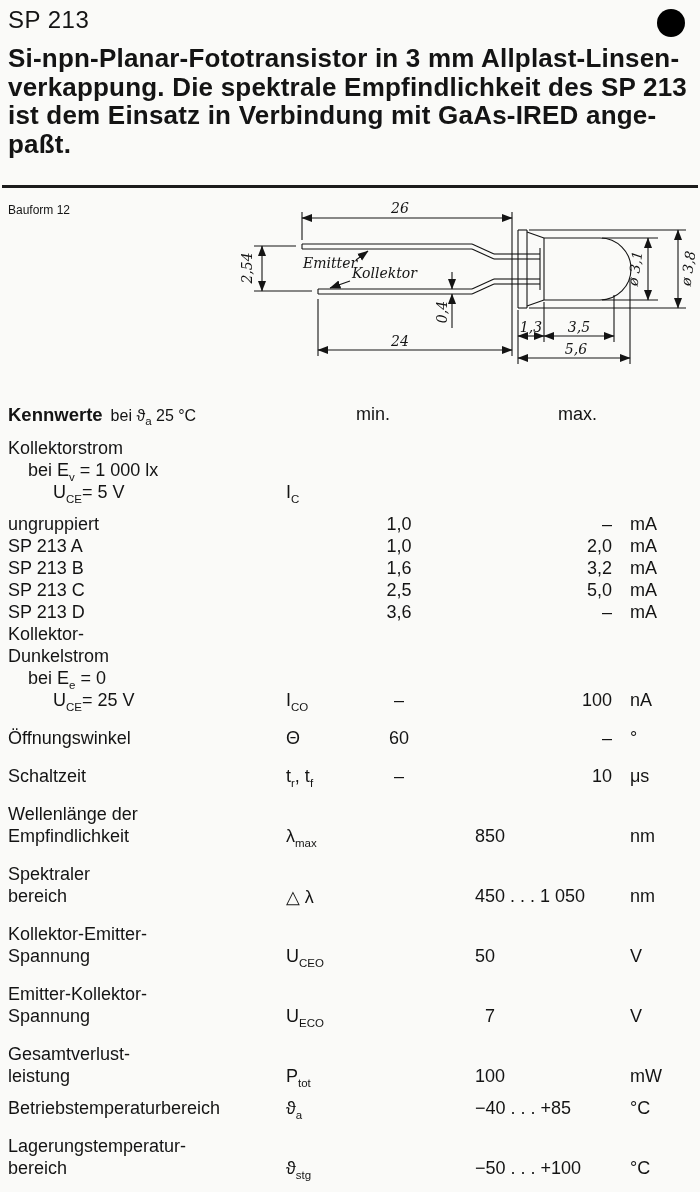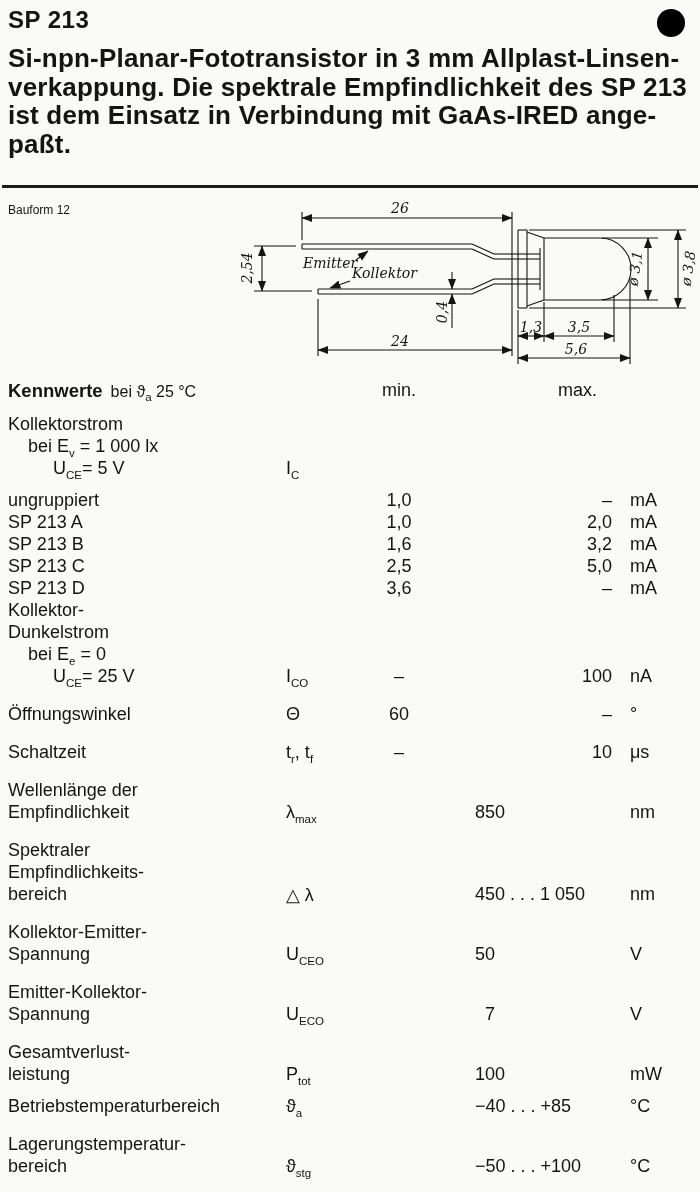--- a/index.html
+++ b/index.html
@@ -1,30 +1,30 @@
 <!DOCTYPE html>
 <html><head>
 <meta charset="utf-8">
 <style>
 *{margin:0;padding:0;box-sizing:border-box}
 body{background:#d8d8d8}
 .page{position:relative;width:700px;height:1192px;margin:0 auto;background:#fafaf8;color:#141414;font-family:"Liberation Sans",sans-serif;overflow:hidden}
-.part{position:absolute;left:8px;top:6px;font-size:24px;font-weight:bold;letter-spacing:.5px}
+.part{position:absolute;left:8px;top:6px;font-size:24px;font-weight:normal;letter-spacing:.5px}
 .dot{position:absolute;right:15px;top:9px;width:28px;height:28px;border-radius:50%;background:#000}
 .intro{position:absolute;left:8px;top:44px;width:690px;font-size:26px;line-height:28.5px;font-weight:bold;letter-spacing:.2px;white-space:pre-line}
 .rule{position:absolute;left:2px;right:2px;top:185px;border-top:3px solid #1c1c1c}
 .bauform{position:absolute;left:8px;top:203px;font-size:12px}
 .draw{position:absolute;left:0;top:196px}
 .dt text{font:italic 14px "DejaVu Serif",serif;fill:#141414}
-.ktable{position:absolute;left:0;top:380px;width:584px;font-size:18px}
+.ktable{position:absolute;left:0;top:404px;width:584px;font-size:18px}
 .thead{position:relative;height:22px;margin-bottom:12px}
 .th-left{position:absolute;left:8px}
 .th-title{font-size:18.5px;font-weight:bold}
 .th-cond{font-size:16px;margin-left:8px}
-.th-min{position:absolute;left:356px;width:86px;text-align:center}
+.th-min{position:absolute;left:356px;width:86px;text-align:left}
 .th-max{position:absolute;left:558px}
 .trow{position:relative;height:22px}
 .g10{margin-top:10px}
 .g12{margin-top:16px}
 .c-label{position:absolute;left:8px;white-space:pre}
 .c-sym{position:absolute;left:286px}
 .c-min{position:absolute;left:356px;width:86px;text-align:center;white-space:pre}
 .c-val{position:absolute;left:475px;white-space:pre}
 .c-max{position:absolute;left:528px;width:84px;text-align:right;white-space:pre}
 .c-unit{position:absolute;left:630px}
@@ -256,28 +256,20 @@
       </div>
     <div class="trow g12">
         <span class="c-label"><span>Spektraler</span><span></span><sub></sub><span></span></span>
         <span class="c-sym"><span></span><sub></sub><span></span><sub></sub></span>
         <span class="c-min"></span>
         <span class="c-val"></span>
         <span class="c-max"></span>
         <span class="c-unit"></span>
       </div>
     <div class="trow">
-        <span class="c-label"><span>Empfindlichkeits-</span><span></span><sub></sub><span></span></span>
-        <span class="c-sym"><span></span><sub></sub><span></span><sub></sub></span>
-        <span class="c-min"></span>
-        <span class="c-val"></span>
-        <span class="c-max"></span>
-        <span class="c-unit"></span>
-      </div>
-    <div class="trow">
         <span class="c-label"><span>bereich</span><span></span><sub></sub><span></span></span>
         <span class="c-sym"><span>△ λ</span><sub></sub><span></span><sub></sub></span>
         <span class="c-min"></span>
         <span class="c-val">450 . . . 1 050</span>
         <span class="c-max"></span>
         <span class="c-unit">nm</span>
       </div>
     <div class="trow g12">
         <span class="c-label"><span>Kollektor-Emitter-</span><span></span><sub></sub><span></span></span>
         <span class="c-sym"><span></span><sub></sub><span></span><sub></sub></span>

